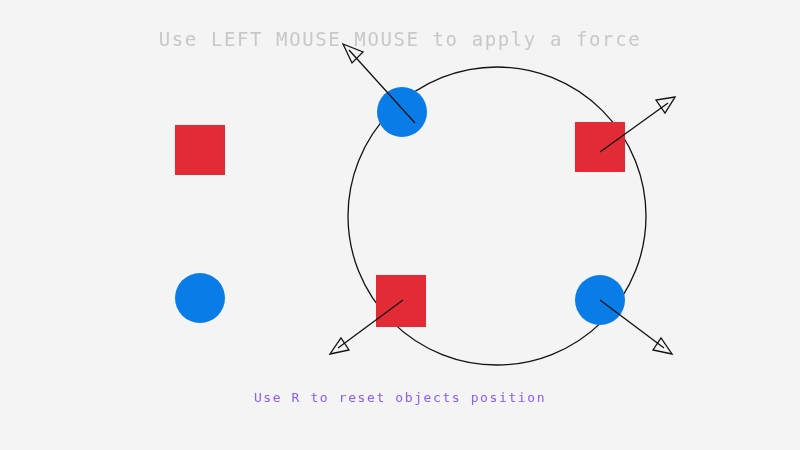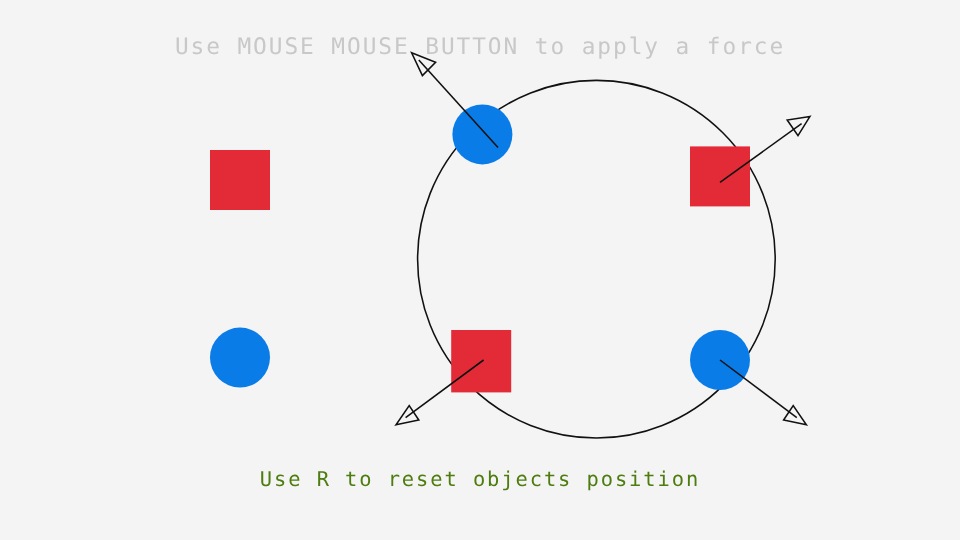--- a/index.html
+++ b/index.html
@@ -40,22 +40,22 @@
     text-align: center;
     font-size: 19px;
     color: #c8c8c8;
     letter-spacing: 1.6px;
   }
   #hint-bottom {
     left: 0;
     top: 390px;
     width: 800px;
     text-align: center;
-    font-size: 17px;
-    color: #4d7c0f;
+    font-size: 13px;
+    color: #8b5cf6;
     letter-spacing: 1.6px;
   }
 </style>
 </head>
 <body>
 
 <div id="stage">
 
   <svg id="scene-svg" viewBox="0 0 800 450" xmlns="http://www.w3.org/2000/svg">
 
@@ -90,17 +90,17 @@
       <polygon points="330,354 349,350 341,338" fill="none" stroke="#111111" stroke-width="1.3" stroke-linejoin="miter"></polygon>
     </g>
 
     <g>
       <line x1="600" y1="300" x2="664" y2="348" stroke="#111111" stroke-width="1.3"></line>
       <polygon points="672,354 653,350 661,338" fill="none" stroke="#111111" stroke-width="1.3" stroke-linejoin="miter"></polygon>
     </g>
 
   </svg>
 
-  <div class="hud-text" id="hint-top">Use MOUSE MOUSE BUTTON to apply a force</div>
+  <div class="hud-text" id="hint-top">Use LEFT MOUSE MOUSE to apply a force</div>
 
   <div class="hud-text" id="hint-bottom">Use R to reset objects position</div>
 
 </div>
 
 </body></html>

